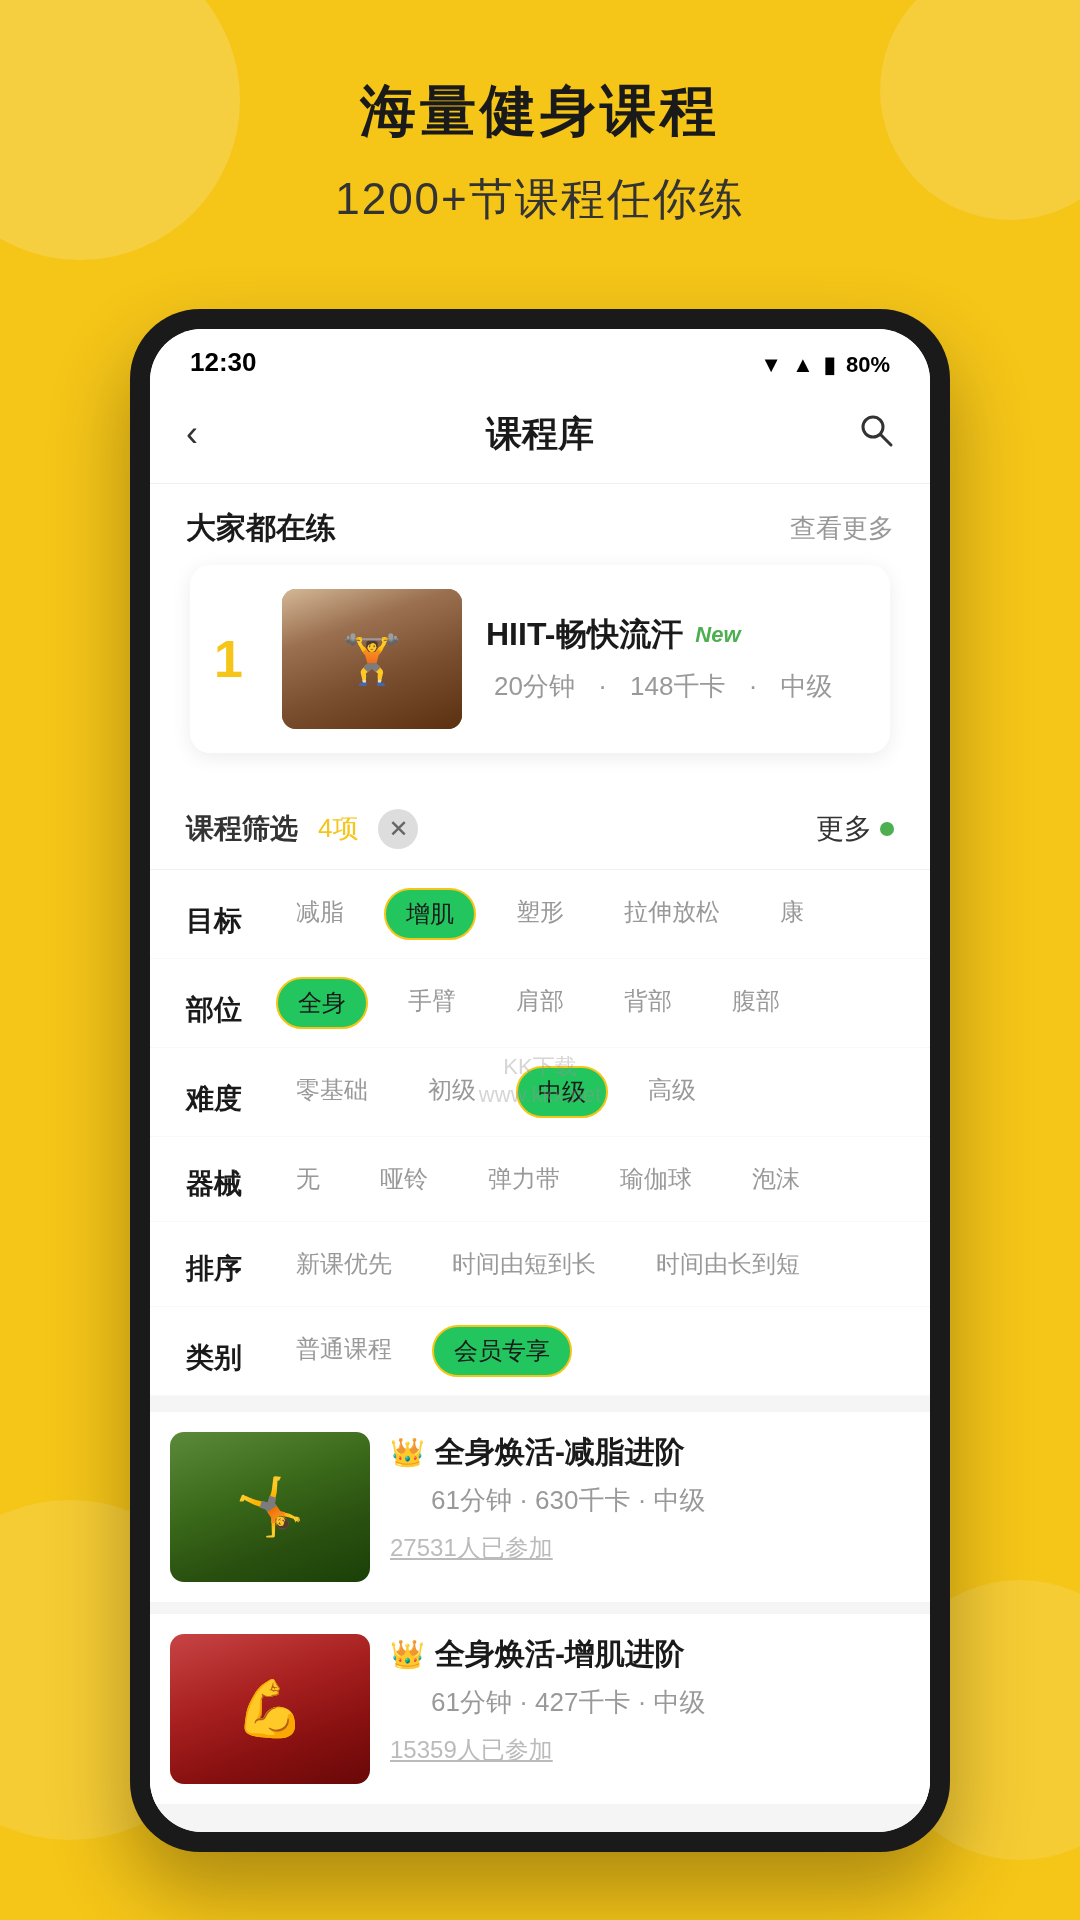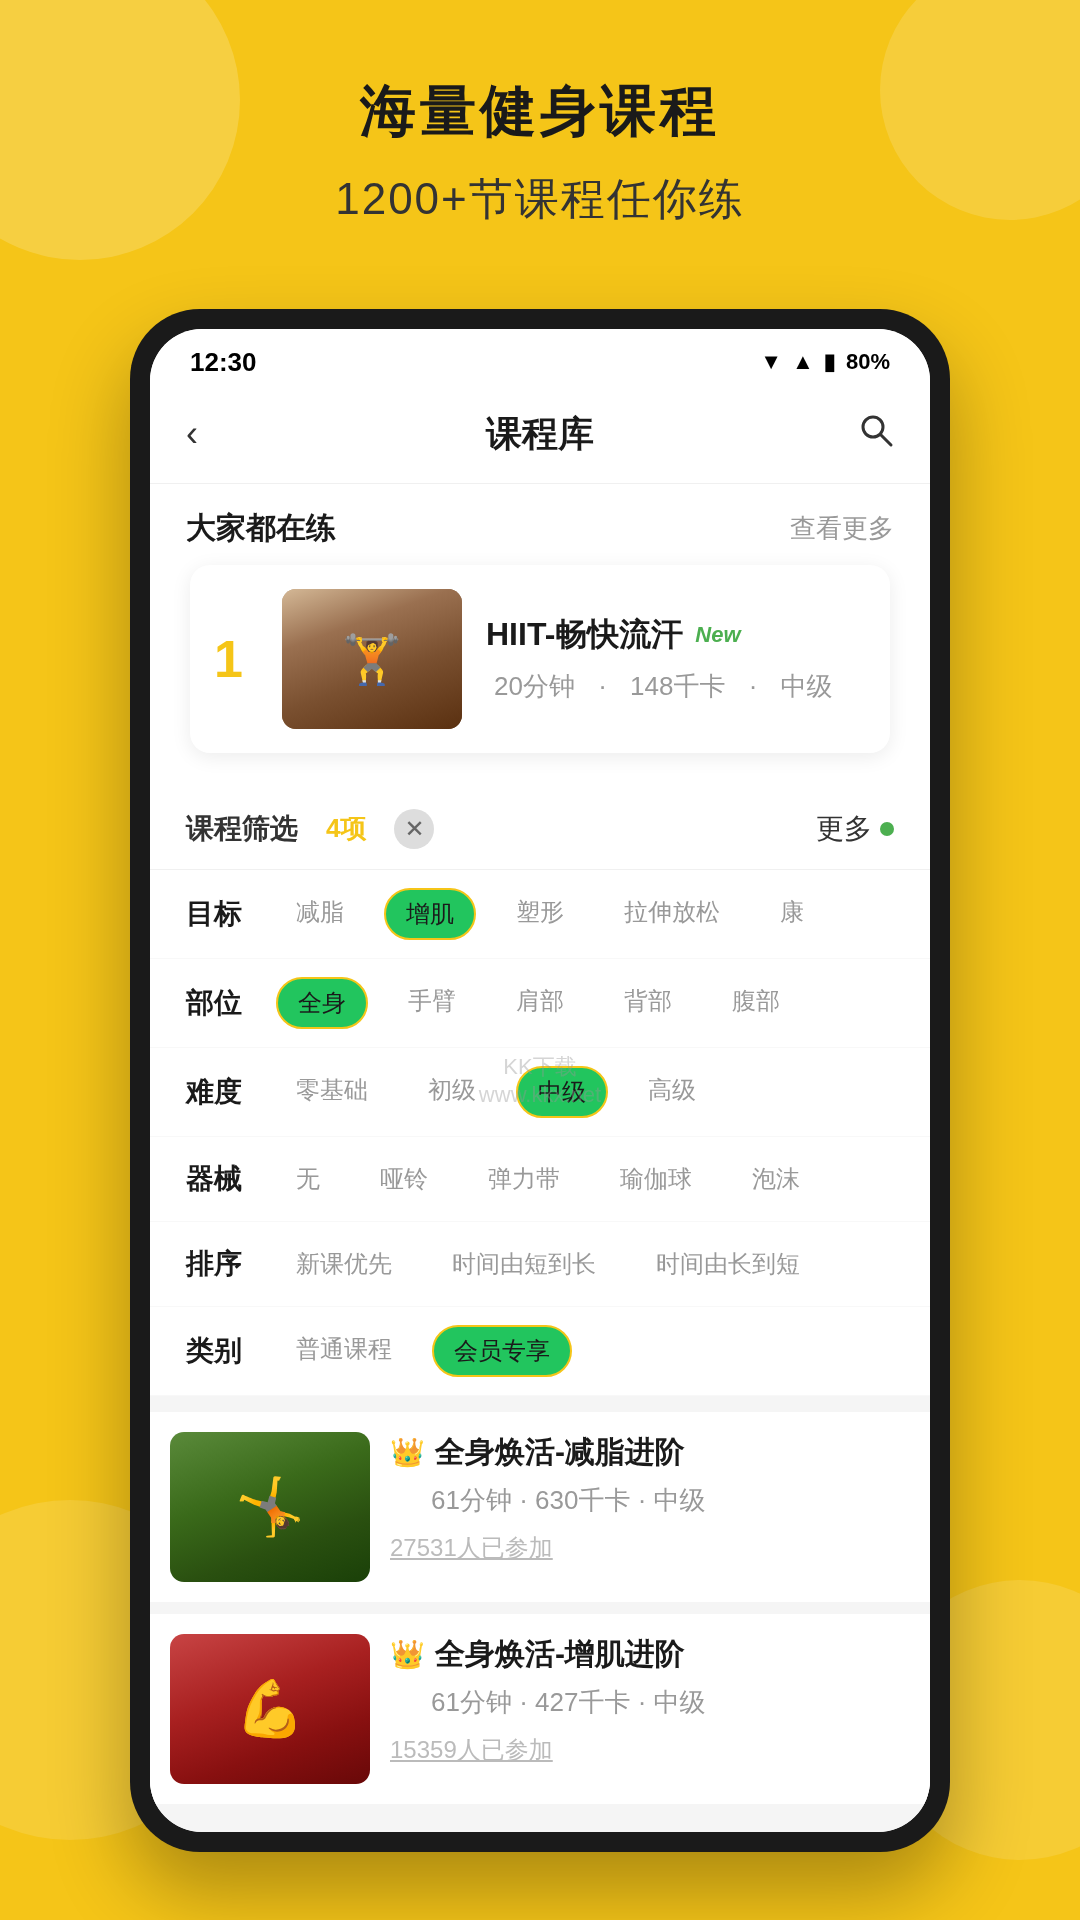--- a/index.html
+++ b/index.html
@@ -105,21 +105,21 @@
       border-radius: 52px;
       overflow: hidden;
       width: 100%;
     }
 
     
     .status-bar {
       background: #fff;
       display: flex;
       justify-content: space-between;
-      align-items: center;
+      align-items: flex-end;
       padding: 18px 40px 12px;
       font-size: 26px;
       font-weight: 600;
     }
     .status-time { color: #000; }
     .status-icons {
       display: flex;
       align-items: center;
       gap: 10px;
     }
@@ -250,31 +250,31 @@
       background: #fff;
       padding: 20px 36px;
       display: flex;
       justify-content: space-between;
       align-items: center;
       border-bottom: 1px solid #f0f0f0;
     }
     .filter-left {
       display: flex;
       align-items: center;
-      gap: 28px;
+      gap: 20px;
     }
     .filter-label {
       font-size: 28px;
       color: #333;
       font-weight: 600;
     }
     .filter-count {
       font-size: 26px;
       color: #F5C518;
-      font-weight: 700;
+      font-weight: 400;
     }
     .filter-clear {
       width: 40px;
       height: 40px;
       border-radius: 50%;
       background: #ddd;
       display: flex;
       align-items: center;
       justify-content: center;
       font-size: 24px;
@@ -294,21 +294,21 @@
       border-radius: 50%;
       background: #4CAF50;
     }
 
     
     .filter-section {
       background: #fff;
     }
     .filter-row {
       display: flex;
-      align-items: center;
+      align-items: flex-end;
       padding: 18px 36px;
       border-bottom: 1px solid #f8f8f8;
       gap: 0;
     }
     .filter-row-label {
       font-size: 28px;
       color: #1a1a1a;
       font-weight: 600;
       width: 90px;
       flex-shrink: 0;

